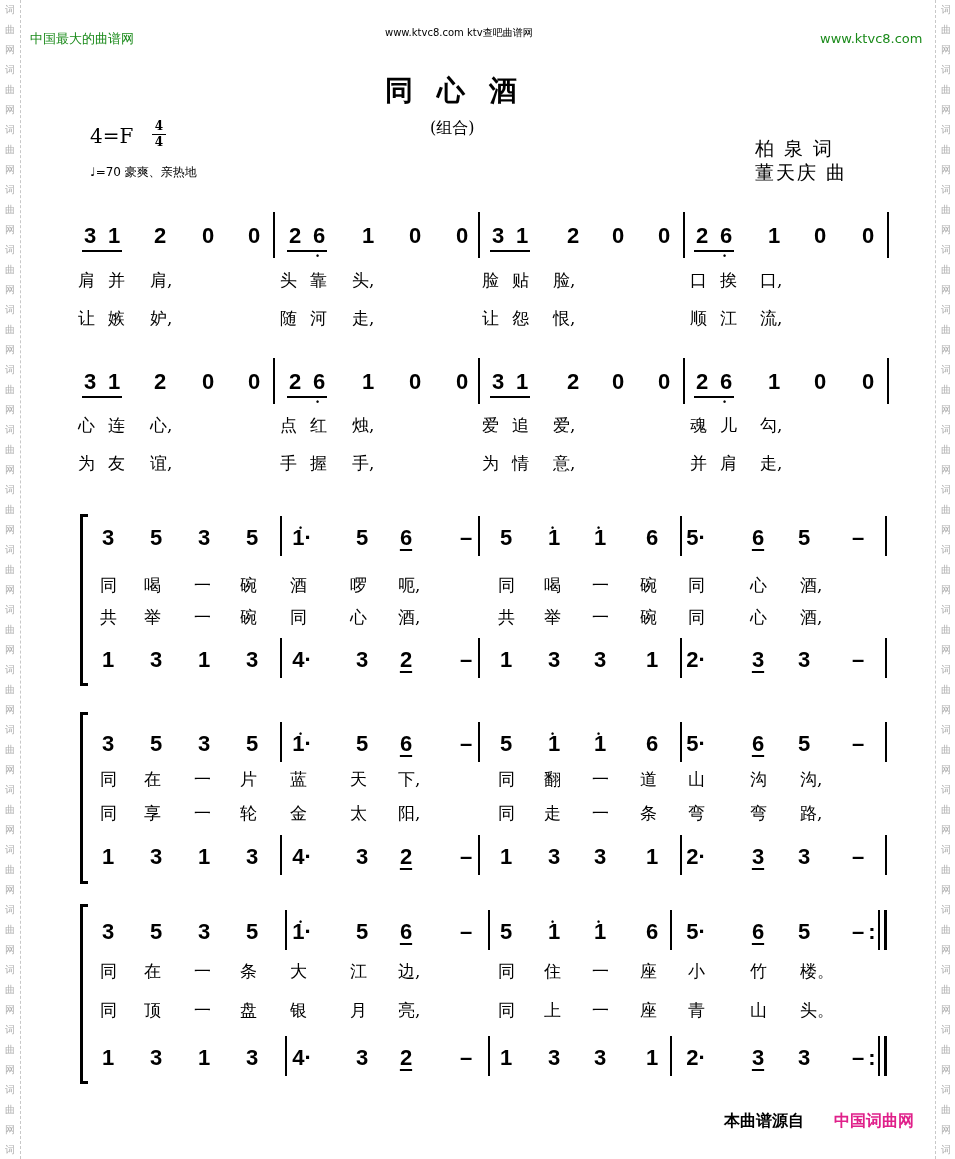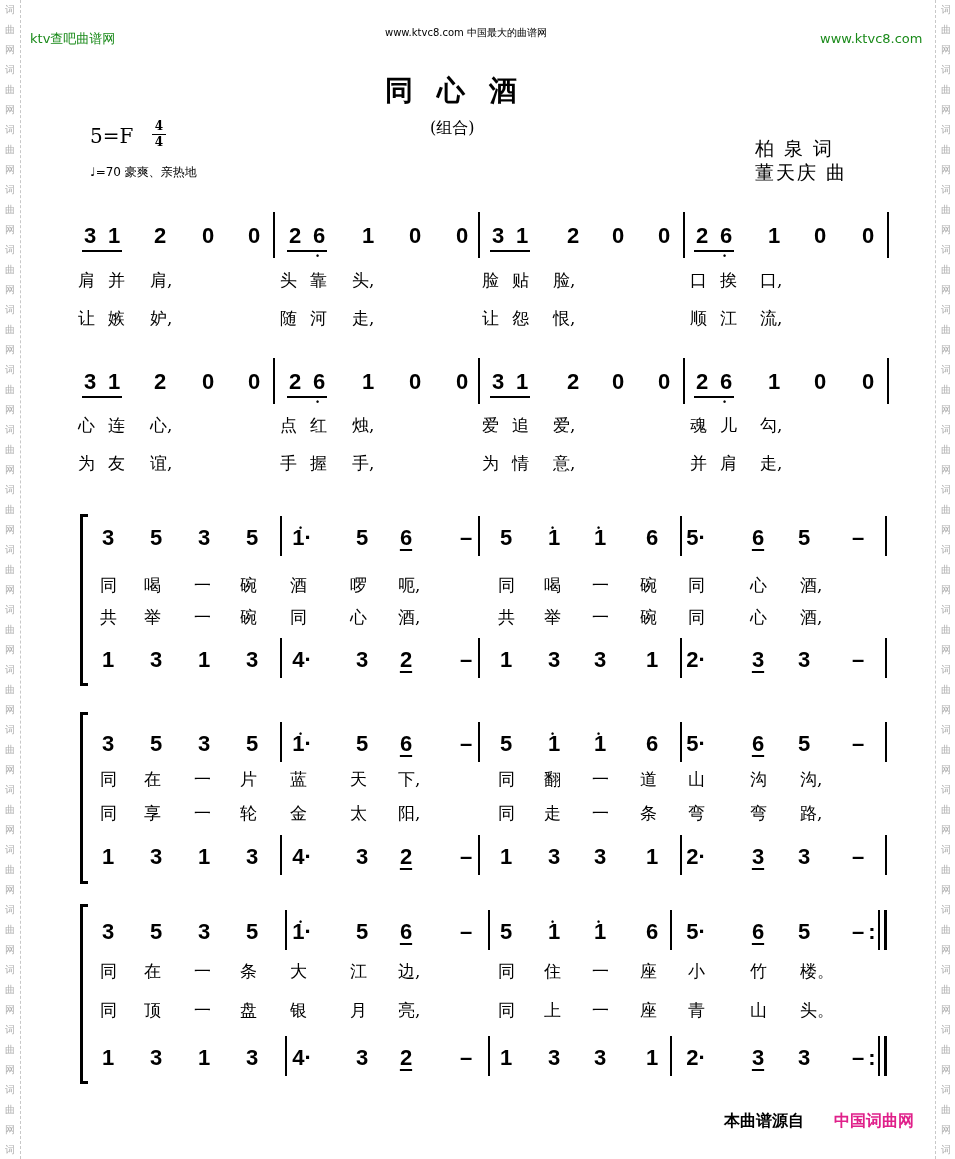--- a/index.html
+++ b/index.html
@@ -150,27 +150,27 @@
     <div class="wm" style="top: 1000px;">网</div>
     <div class="wm" style="top: 1020px;">词</div>
     <div class="wm" style="top: 1040px;">曲</div>
     <div class="wm" style="top: 1060px;">网</div>
     <div class="wm" style="top: 1080px;">词</div>
     <div class="wm" style="top: 1100px;">曲</div>
     <div class="wm" style="top: 1120px;">网</div>
     <div class="wm" style="top: 1140px;">词</div>
   </div>
 
-<div class="abs hdr-left">ktv查吧曲谱网</div>
-<div class="abs hdr-mid">www.ktvc8.com 中国最大的曲谱网</div>
+<div class="abs hdr-left">中国最大的曲谱网</div>
+<div class="abs hdr-mid">www.ktvc8.com ktv查吧曲谱网</div>
 <div class="abs hdr-right">www.ktvc8.com</div>
 
 <div class="abs title">同心酒</div>
 <div class="abs subtitle">(组合)</div>
-<div class="abs key">5=F</div>
+<div class="abs key">4=F</div>
 <div class="abs ts">
   <span>4</span>
   <span class="bar"></span>
   <span>4</span>
 </div>
 <div class="abs tempo">♩=70  豪爽、亲热地</div>
 <div class="abs credit" style="top:136px;">柏  泉  词</div>
 <div class="abs credit" style="top:160px;">董天庆  曲</div>
 
 <div id="score">

